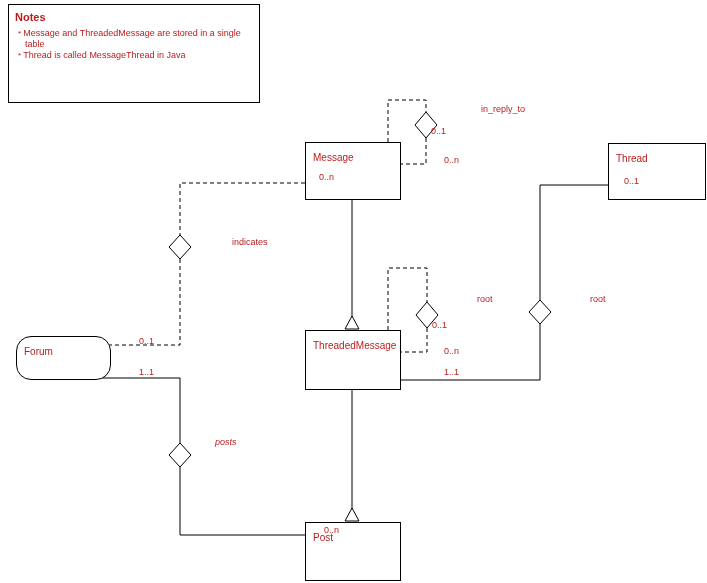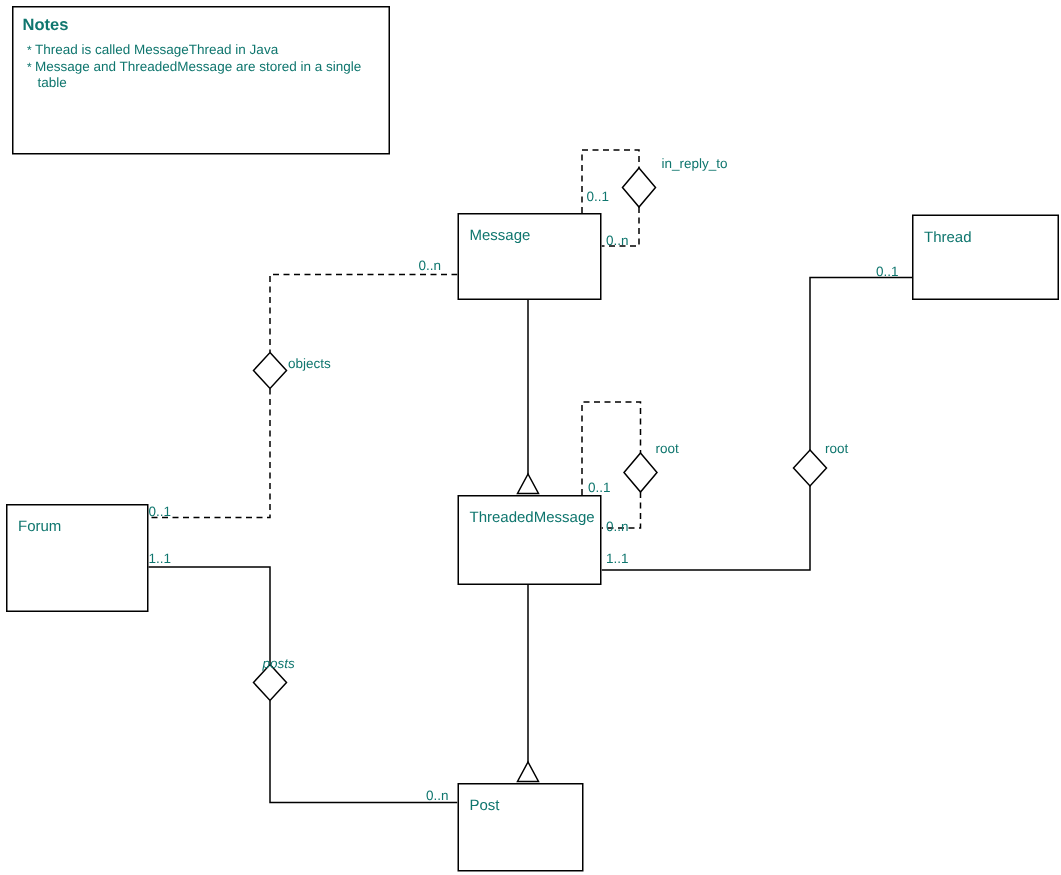--- a/index.html
+++ b/index.html
@@ -3,41 +3,41 @@
 <meta charset="utf-8">
 <style>
   * { margin: 0; padding: 0; box-sizing: border-box; }
   html, body { background: #ffffff; }
   .canvas {
     position: relative;
     width: 707px;
     height: 583px;
     background: #ffffff;
     font-family: "Liberation Sans", sans-serif;
-    color: #0f766e;
+    color: #b91c1c;
     overflow: hidden;
   }
   .layer {
     position: absolute;
     left: 0;
     top: 0;
   }
   .cls {
     position: absolute;
     border: 1px solid #000000;
     background: #ffffff;
     font-size: 10px;
     line-height: 11px;
     padding: 9px 0 0 7px;
   }
   .cls-message         { left: 305px; top: 142px; width: 96px; height: 58px; }
   .cls-thread          { left: 608px; top: 143px; width: 98px; height: 57px; }
   .cls-threadedmessage { left: 305px; top: 330px; width: 96px; height: 60px; }
-  .cls-forum           { left: 4px;   top: 336px; width: 95px; height: 72px; }
-  .cls-post            { left: 305px; top: 522px; width: 84px; height: 59px; }
+  .cls-forum           { left: 16px;   top: 336px; width: 95px; height: 44px; border-radius: 15px; }
+  .cls-post            { left: 305px; top: 522px; width: 96px; height: 59px; }
   .notes {
     position: absolute;
     left: 8px; top: 4px;
     width: 252px; height: 99px;
     border: 1px solid #000000;
     background: #ffffff;
     padding: 6px 6px 0 6px;
   }
   .notes-title { font-weight: bold; font-size: 11px; margin-bottom: 5px; }
   .note-item {
@@ -45,20 +45,21 @@
     line-height: 11px;
     padding-left: 10px;
     text-indent: -7px;
   }
   .note-item::before { content: "* "; font-size: 8px; }
   .lbl {
     position: absolute;
     font-size: 9px;
     line-height: 10px;
     white-space: nowrap;
+    margin-left: 40px;
   }
   .lbl-in-reply-to   { left: 441px; top: 104px; }
   .lbl-m-irt-01      { left: 391px; top: 126px; }
   .lbl-m-irt-0n      { left: 404px; top: 155px; }
   .lbl-m-oid-0n      { left: 279px; top: 172px; }
   .lbl-objectid      { left: 192px; top: 237px; }
   .lbl-f-oid-01      { left: 99px;  top: 336px; }
   .lbl-f-posts-11    { left: 99px;  top: 367px; }
   .lbl-posts         { left: 175px; top: 437px; font-style: italic; }
   .lbl-p-posts-0n    { left: 284px; top: 525px; }
@@ -102,42 +103,42 @@
     <polyline class="solid" points="540,324 540,380 401,380"></polyline>
     <polygon class="diamond" points="540,300 551,312 540,324 529,312"></polygon>
 
     <polyline class="solid" points="95,378 180,378 180,443"></polyline>
     <polyline class="solid" points="180,467 180,535 305,535"></polyline>
     <polygon class="diamond" points="180,443 191,455 180,467 169,455"></polygon>
   </svg>
 
   <div class="notes">
     <div class="notes-title">Notes</div>
+    <div class="note-item">Message and ThreadedMessage are stored in a single table</div>
     <div class="note-item">Thread is called MessageThread in Java</div>
-    <div class="note-item">Message and ThreadedMessage are stored in a single table</div>
   </div>
 
   <div class="cls cls-message">
     <span>Message</span>
   </div>
   <div class="cls cls-thread">
     <span>Thread</span>
   </div>
   <div class="cls cls-threadedmessage">
     <span>ThreadedMessage</span>
   </div>
   <div class="cls cls-forum">
     <span>Forum</span>
   </div>
   <div class="cls cls-post">
     <span>Post</span>
   </div>
 
   <div class="lbl lbl-in-reply-to">in_reply_to</div>
-  <div class="lbl lbl-objectid">objects</div>
+  <div class="lbl lbl-objectid">indicates</div>
   <div class="lbl lbl-root-self">root</div>
   <div class="lbl lbl-root-thread">root</div>
   <div class="lbl lbl-posts">posts</div>
 
   <div class="lbl lbl-m-irt-01">0..1</div>
   <div class="lbl lbl-m-irt-0n">0..n</div>
   <div class="lbl lbl-m-oid-0n">0..n</div>
   <div class="lbl lbl-f-oid-01">0..1</div>
   <div class="lbl lbl-f-posts-11">1..1</div>
   <div class="lbl lbl-p-posts-0n">0..n</div>

